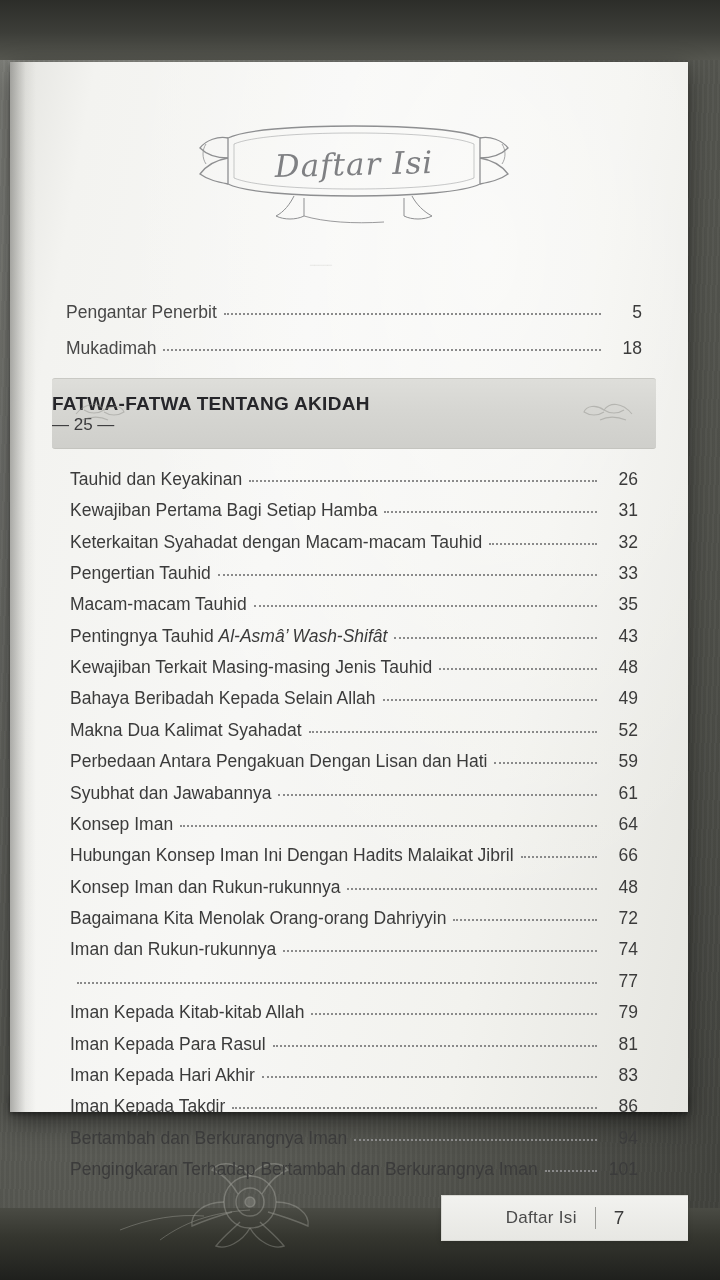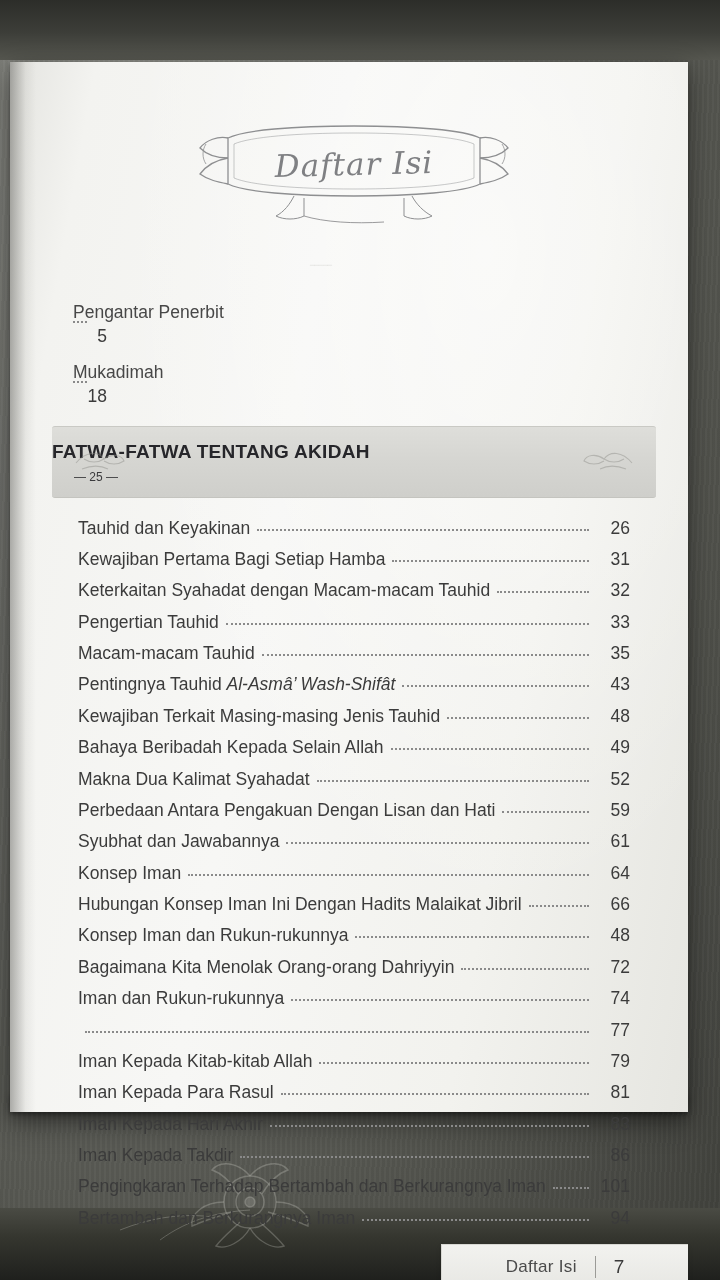--- a/index.html
+++ b/index.html
@@ -115,21 +115,21 @@
     transform: translateX(-50%) rotate(-1.5deg);
     font-family: "DejaVu Serif", serif;
     font-style: italic;
     font-size: 31px;
     color: #7f8083;
     letter-spacing: 1px;
     white-space: nowrap;
   }
 
   
-  .toc-list { margin: 12px; padding: 0; }
+  .toc-list { margin: 4px; padding: 0; }
   .toc-row {
     display: flex;
     align-items: baseline;
     font-size: 17.5px;
     color: #3b3b3b;
     margin: 0 0 9.5px 0;
     line-height: 1.25;
   }
   .toc-row .label {
     white-space: nowrap;
@@ -145,44 +145,42 @@
     min-width: 14px;
   }
   .toc-row .pg {
     width: 34px;
     text-align: right;
     color: #3b3b3b;
     font-size: 17.5px;
   }
 
   .top-group { margin-top: 2px; }
-  .top-group .toc-row { margin-bottom: 14px; color: #474747; flex-direction: column; }
+  .top-group .toc-row { margin-bottom: 14px; color: #474747; }
 
   
   .section-band {
     position: relative;
     margin: 18px -14px 20px -14px;
     padding: 14px 0 13px 0;
     background: linear-gradient(180deg, #dededa 0%, #d6d6d2 45%, #cfcfcb 100%);
     border-top: 1px solid #c9c9c4;
     border-bottom: 1px solid #c4c4bf;
     text-align: left;
     border-radius: 3px;
   }
   .section-band .band-title {
     font-size: 19px;
     font-weight: bold;
     color: #26262a;
     letter-spacing: .3px;
   }
   .section-band .band-page {
-    margin-top: 7px;
-    font-size: 12px;
+    font-size: 17px;
     color: #3a3a3c;
-    padding-left: 22px;
   }
   .band-orn {
     position: absolute;
     top: 50%;
     transform: translateY(-50%);
     opacity: .45;
   }
   .band-orn.left { left: 22px; }
   .band-orn.right { right: 22px; }
 
@@ -413,28 +411,28 @@
           <span class="label">Iman Kepada Hari Akhir</span>
           <span class="dots"></span>
           <span class="pg">83</span>
         </div>
       <div class="toc-row">
           <span class="label">Iman Kepada Takdir</span>
           <span class="dots"></span>
           <span class="pg">86</span>
         </div>
       <div class="toc-row">
+          <span class="label">Bertambah dan Berkurangnya Iman</span>
+          <span class="dots"></span>
+          <span class="pg">94</span>
+        </div>
+      <div class="toc-row">
           <span class="label">Pengingkaran Terhadap Bertambah dan Berkurangnya Iman</span>
           <span class="dots"></span>
           <span class="pg">101</span>
-        </div>
-      <div class="toc-row">
-          <span class="label">Bertambah dan Berkurangnya Iman</span>
-          <span class="dots"></span>
-          <span class="pg">94</span>
         </div>
     </div>
 
     <div class="footer">
       <span class="ftxt">Daftar Isi</span>
       <span class="sep"></span>
       <span class="fnum">7</span>
     </div>
 
   </div>

